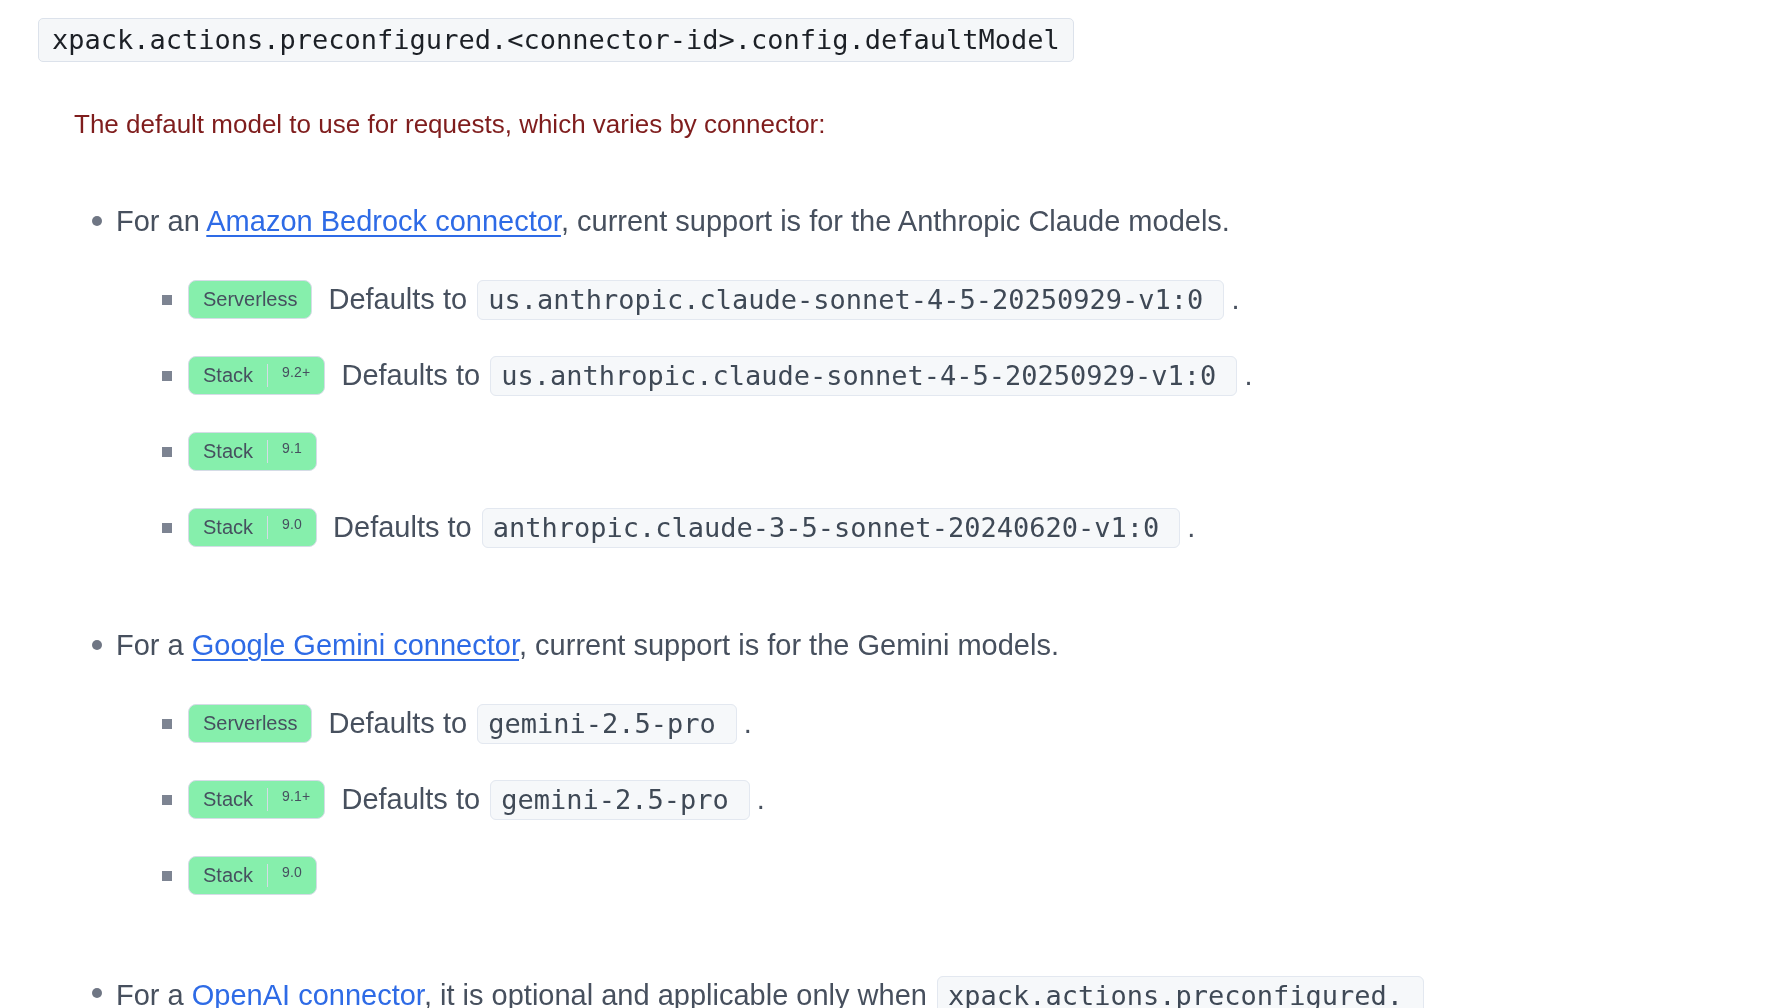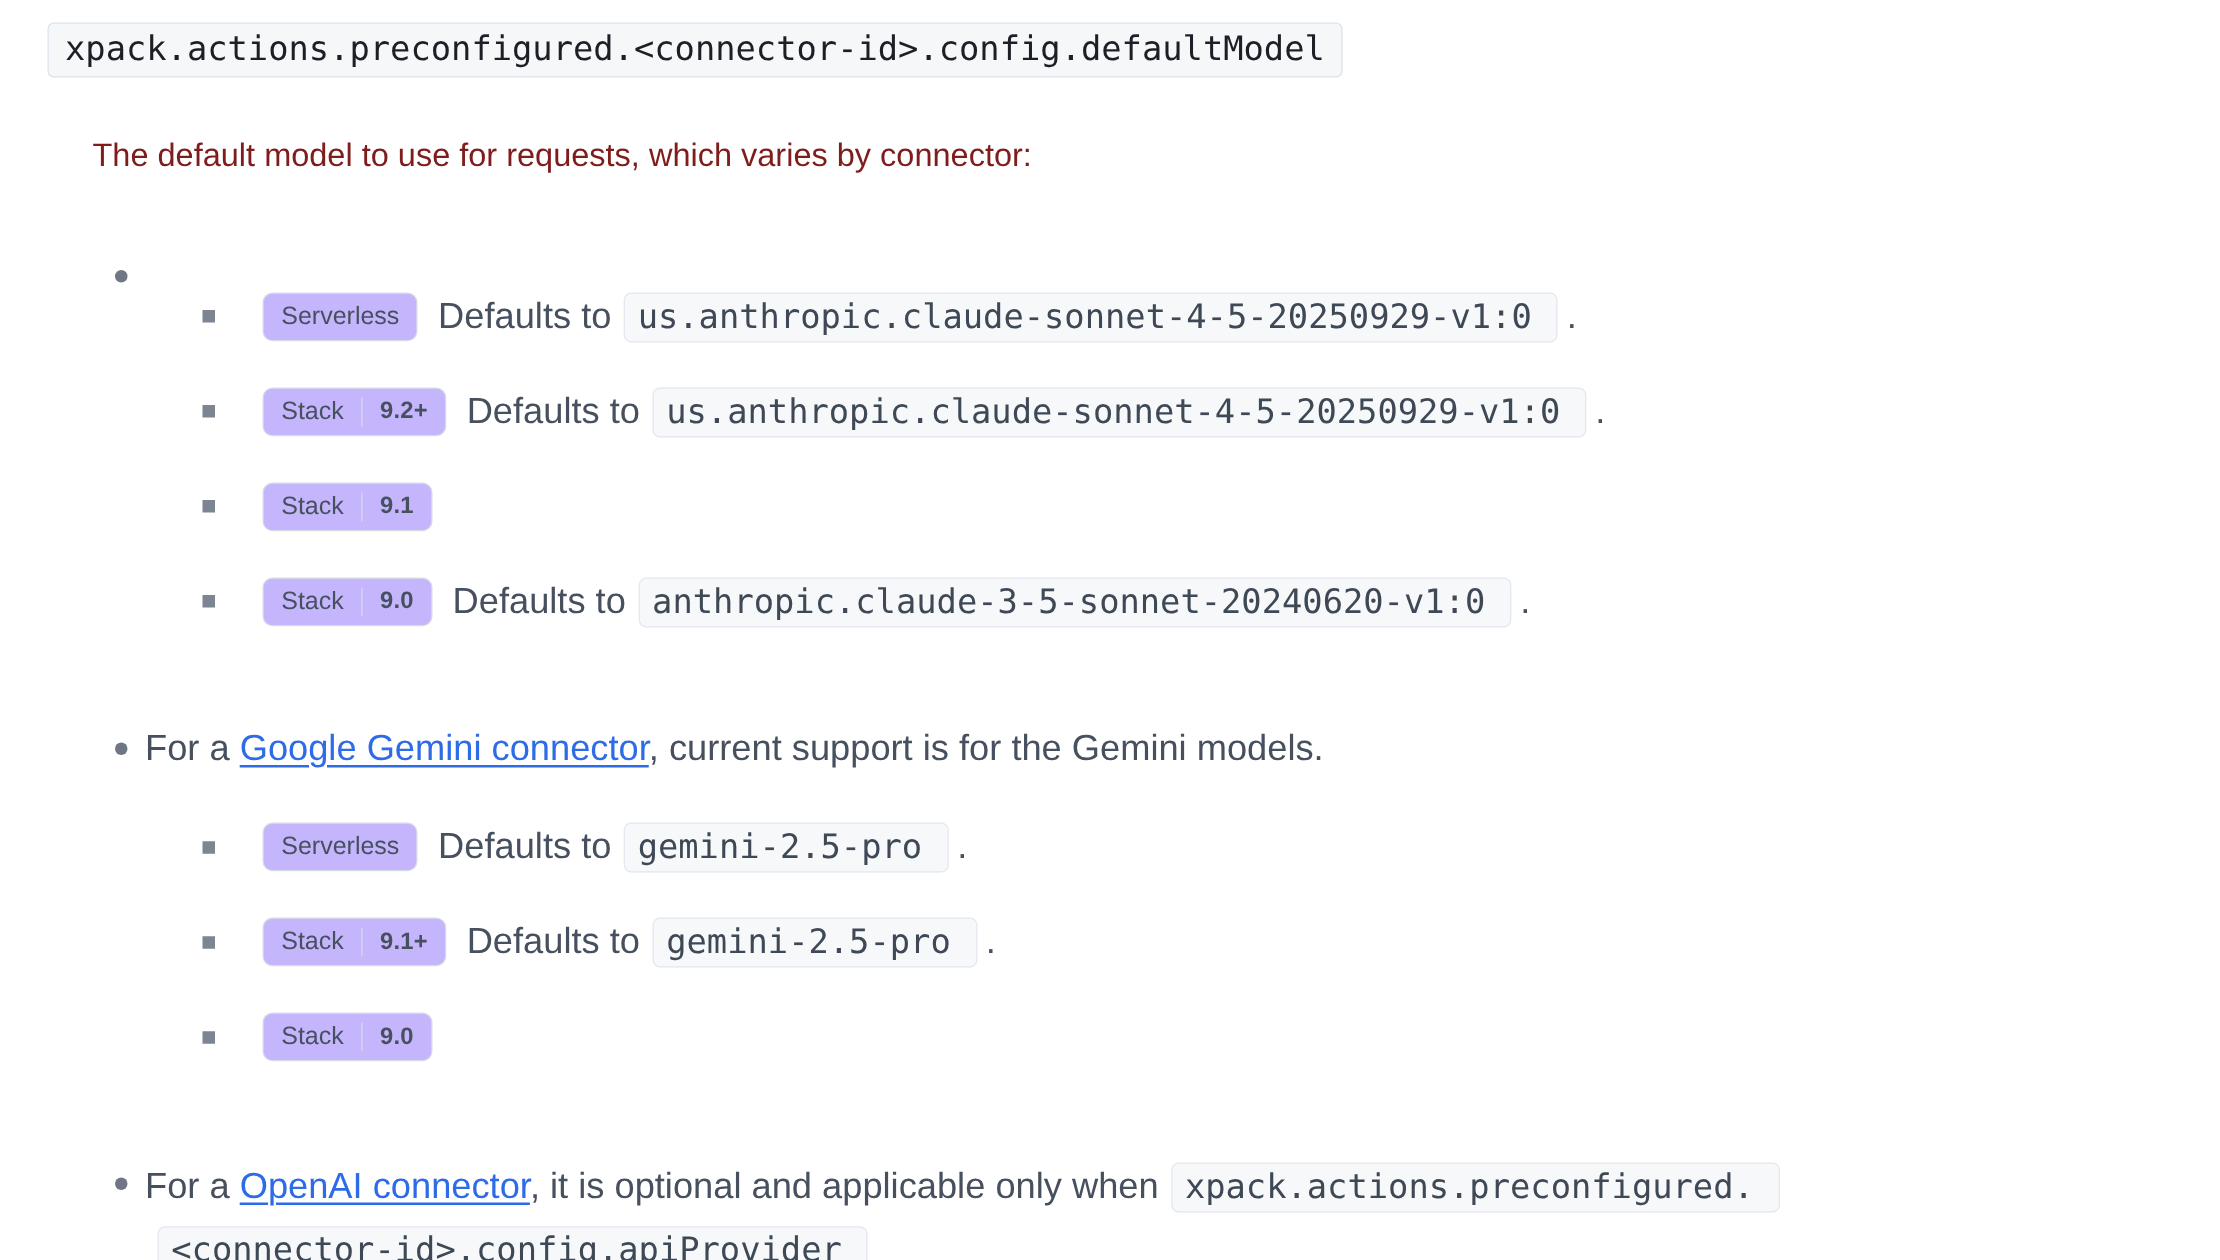--- a/index.html
+++ b/index.html
@@ -66,37 +66,36 @@
     white-space: nowrap;
   }
   .sq {
     flex: 0 0 auto;
     width: 10px; height: 10px;
     background: #7d8492;
     margin-right: 16px;
   }
   .badge {
     display: inline-flex;
-    align-items: center;
-    background: #c4b5fd;
+    align-items: flex-start;
+    background: #86efac;
     border: 1.5px solid #d5dce6;
     border-radius: 8px;
     padding: 7px 0;
     font-size: 20px;
     color: #46505f;
     margin-right: 16px;
-    margin-left: 22px;
   }
   .badge-seg { padding: 0 14px; }
   .badge-div {
     width: 0;
     align-self: stretch;
     border-left: 1px solid #d5dce6;
   }
-  .badge-ver { font-size: 19px; letter-spacing: 0.2px; font-weight: bold; }
+  .badge-ver { font-size: 14px; letter-spacing: 0.2px; }
   .rowtext { font-size: 29px; color: #47505e; }
   code.inline-code {
     font-family: "DejaVu Sans Mono", monospace;
     font-size: 27px;
     color: #3f4956;
     background: #f6f8fa;
     border: 1px solid #e3e8f0;
     border-radius: 6px;
     padding: 3px 20px 4px 10px;
     margin: 0 7px 0 10px;
@@ -112,20 +111,21 @@
 
   <code class="code-header">xpack.actions.preconfigured.&lt;connector-id&gt;.config.defaultModel</code>
 
   <p class="intro">The default model to use for requests, which varies by connector:</p>
 
   <div class="bullets">
 
     <div class="bullet-row">
       <span class="dot"></span>
       <div>
+        <div class="bullet-text"><span>For an </span><a class="doc-link">Amazon Bedrock connector</a><span>, current support is for the Anthropic Claude models.</span></div>
 
         <div class="defaults">
 
           <div class="default-row">
             <span class="sq"></span>
             <span class="badge">
                 <span class="badge-seg">Serverless</span>
               </span>
             <span class="rowtext"><span>Defaults to</span><code class="inline-code">us.anthropic.claude-sonnet-4-5-20250929-v1:0</code><span>.</span></span>
           </div>

